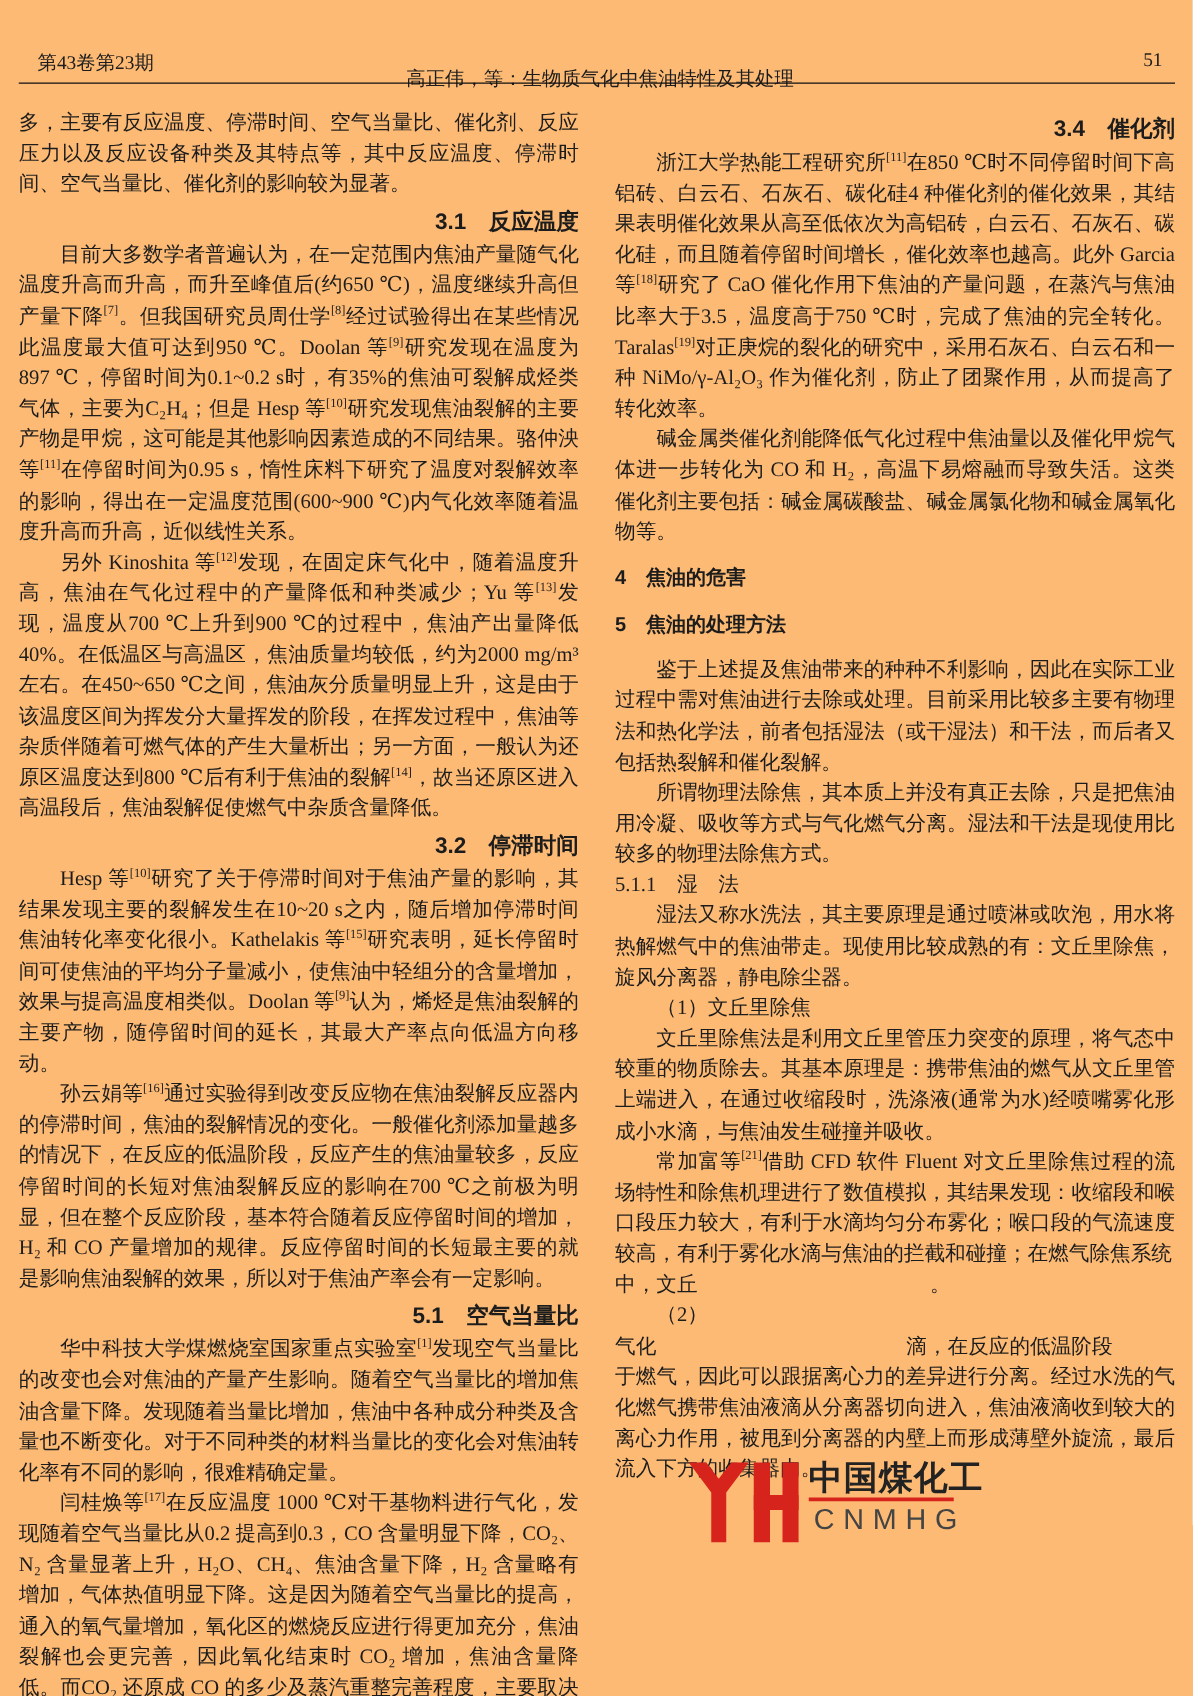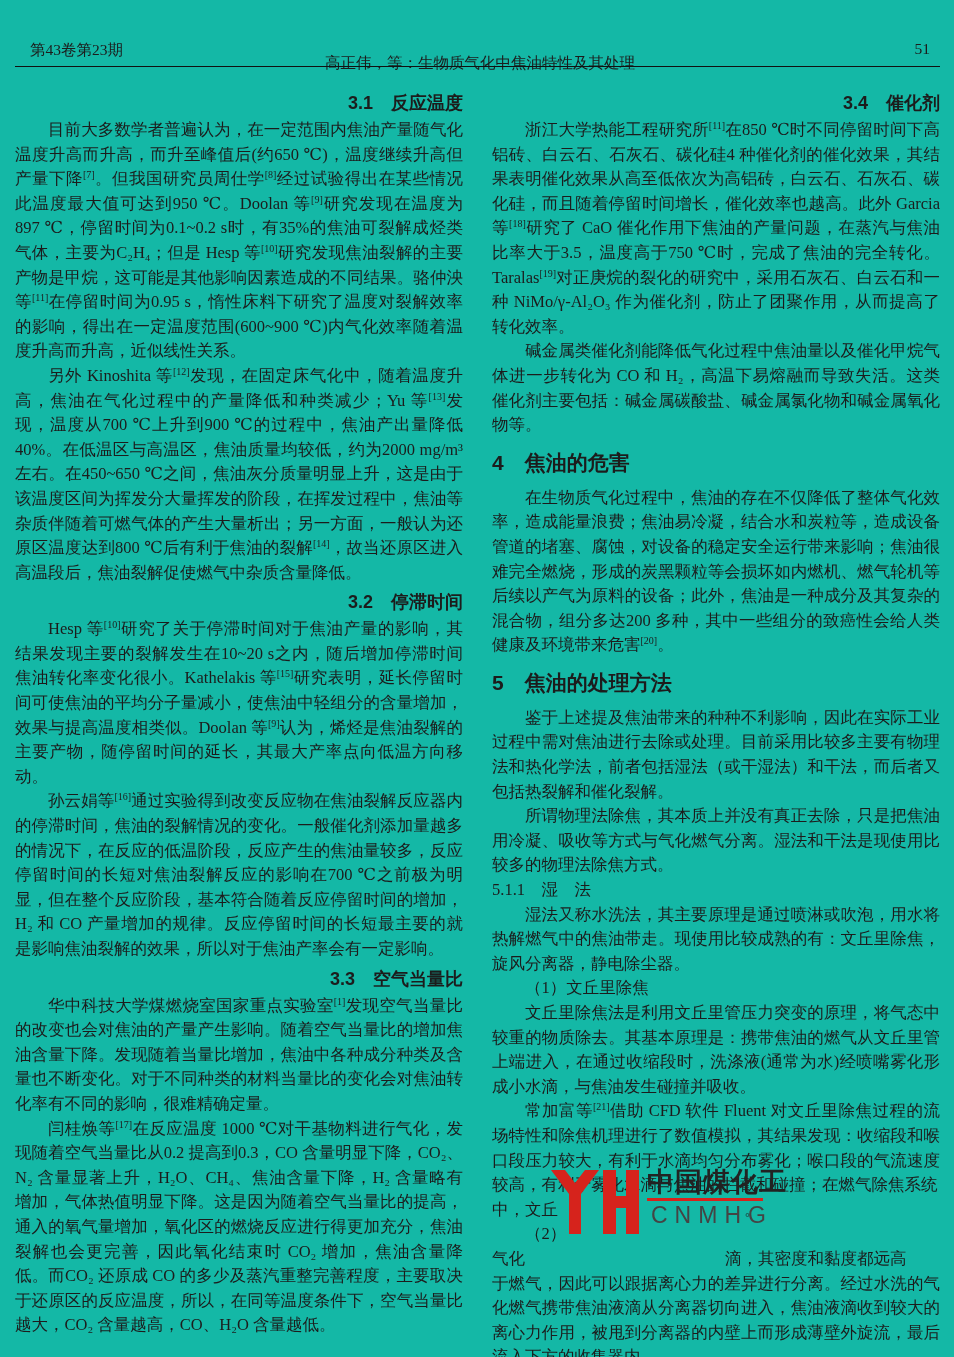--- a/index.html
+++ b/index.html
@@ -1,36 +1,36 @@
 <!DOCTYPE html>
 <html><head>
 <meta charset="utf-8">
 <style>
   html,body{margin:0;padding:0;background:#e8e8e8;}
   #page{
     position:relative;width:954px;height:1357px;margin:0 auto;
-    background:#14b8a6;overflow:hidden;
+    background:#fdba74;overflow:hidden;
     font-family:"Liberation Serif","DejaVu Serif",serif;
     color:#1c1c1c;
   }
   
   .hdr{position:absolute;top:40px;left:30px;right:24px;height:24px;font-size:15.5px;}
   .hdr .vol{position:absolute;left:0;top:0;}
   .hdr .runtitle{position:absolute;left:0;right:0;text-align:center;top:13px;}
   .hdr .pageno{position:absolute;right:0;top:0;}
   .hdr-rule{position:absolute;top:66px;left:15px;width:925px;height:0;border-top:1.6px solid #111;}
   
   .col{position:absolute;top:86px;width:448px;text-align:justify;
        font-size:16.5px;line-height:24.6px;}
   .col-left{left:15px;}
   .col-right{left:492px;}
   .blk-p{text-indent:2em;margin:0;}
   .blk-p-cont{text-indent:0;margin:0;}
   .blk-h1{font-family:"Liberation Sans","DejaVu Sans",sans-serif;font-weight:bold;
-          font-size:21px;line-height:26px;margin:12px 0 10px 0;text-indent:0;text-align:left;}
+          font-size:16px;line-height:26px;margin:12px 0 10px 0;text-indent:0;text-align:left;}
   .blk-h2{font-family:"Liberation Sans","DejaVu Sans",sans-serif;font-weight:bold;
           font-size:18px;line-height:24px;margin:5px 0 3px 0;text-indent:0;text-align:right;}
   .blk-h3{font-size:16.5px;margin:0;text-indent:0;text-align:left;}
   .frag{white-space:nowrap;text-align:left;text-indent:0;margin:0;}
   .frag .gap{display:inline-block;}
   sup{font-size:10px;line-height:0;}
   
   #watermark{position:absolute;left:551px;top:1162px;width:320px;height:105px;text-decoration:underline;}
   #wm-mark{position:absolute;left:0;top:6px;}
   #wm-title{position:absolute;left:96px;top:2px;
@@ -47,47 +47,47 @@
 <div id="page">
 
   <div class="hdr">
     <span class="vol">第43卷第23期</span>
     <span class="runtitle">高正伟，等：生物质气化中焦油特性及其处理</span>
     <span class="pageno">51</span>
   </div>
   <div class="hdr-rule"></div>
 
   <div class="col col-left" id="col-left">
+      <div class="blk-p-cont">多，主要有反应温度、停滞时间、空气当量比、催化剂、反应压力以及反应设备种类及其特点等，其中反应温度、停滞时间、空气当量比、催化剂的影响较为显著。</div>
       <div class="blk-h2">3.1　反应温度</div>
       <div class="blk-p">目前大多数学者普遍认为，在一定范围内焦油产量随气化温度升高而升高，而升至峰值后(约650 ℃)，温度继续升高但产量下降<sup>[7]</sup>。但我国研究员周仕学<sup>[8]</sup>经过试验得出在某些情况此温度最大值可达到950 ℃。Doolan 等<sup>[9]</sup>研究发现在温度为897 ℃，停留时间为0.1~0.2 s时，有35%的焦油可裂解成烃类气体，主要为C₂H₄；但是 Hesp 等<sup>[10]</sup>研究发现焦油裂解的主要产物是甲烷，这可能是其他影响因素造成的不同结果。骆仲泱等<sup>[11]</sup>在停留时间为0.95 s，惰性床料下研究了温度对裂解效率的影响，得出在一定温度范围(600~900 ℃)内气化效率随着温度升高而升高，近似线性关系。</div>
       <div class="blk-p">另外 Kinoshita 等<sup>[12]</sup>发现，在固定床气化中，随着温度升高，焦油在气化过程中的产量降低和种类减少；Yu 等<sup>[13]</sup>发现，温度从700 ℃上升到900 ℃的过程中，焦油产出量降低40%。在低温区与高温区，焦油质量均较低，约为2000 mg/m³ 左右。在450~650 ℃之间，焦油灰分质量明显上升，这是由于该温度区间为挥发分大量挥发的阶段，在挥发过程中，焦油等杂质伴随着可燃气体的产生大量析出；另一方面，一般认为还原区温度达到800 ℃后有利于焦油的裂解<sup>[14]</sup>，故当还原区进入高温段后，焦油裂解促使燃气中杂质含量降低。</div>
       <div class="blk-h2">3.2　停滞时间</div>
       <div class="blk-p">Hesp 等<sup>[10]</sup>研究了关于停滞时间对于焦油产量的影响，其结果发现主要的裂解发生在10~20 s之内，随后增加停滞时间焦油转化率变化很小。Kathelakis 等<sup>[15]</sup>研究表明，延长停留时间可使焦油的平均分子量减小，使焦油中轻组分的含量增加，效果与提高温度相类似。Doolan 等<sup>[9]</sup>认为，烯烃是焦油裂解的主要产物，随停留时间的延长，其最大产率点向低温方向移动。</div>
       <div class="blk-p">孙云娟等<sup>[16]</sup>通过实验得到改变反应物在焦油裂解反应器内的停滞时间，焦油的裂解情况的变化。一般催化剂添加量越多的情况下，在反应的低温阶段，反应产生的焦油量较多，反应停留时间的长短对焦油裂解反应的影响在700 ℃之前极为明显，但在整个反应阶段，基本符合随着反应停留时间的增加，H₂ 和 CO 产量增加的规律。反应停留时间的长短最主要的就是影响焦油裂解的效果，所以对于焦油产率会有一定影响。</div>
-      <div class="blk-h2">3.3　空气当量比</div>
+      <div class="blk-h2">5.1　空气当量比</div>
       <div class="blk-p">华中科技大学煤燃烧室国家重点实验室<sup>[1]</sup>发现空气当量比的改变也会对焦油的产量产生影响。随着空气当量比的增加焦油含量下降。发现随着当量比增加，焦油中各种成分种类及含量也不断变化。对于不同种类的材料当量比的变化会对焦油转化率有不同的影响，很难精确定量。</div>
       <div class="blk-p">闫桂焕等<sup>[17]</sup>在反应温度 1000 ℃对干基物料进行气化，发现随着空气当量比从0.2 提高到0.3，CO 含量明显下降，CO₂、N₂ 含量显著上升，H₂O、CH₄、焦油含量下降，H₂ 含量略有增加，气体热值明显下降。这是因为随着空气当量比的提高，通入的氧气量增加，氧化区的燃烧反应进行得更加充分，焦油裂解也会更完善，因此氧化结束时 CO₂ 增加，焦油含量降低。而CO₂ 还原成 CO 的多少及蒸汽重整完善程度，主要取决于还原区的反应温度，所以，在同等温度条件下，空气当量比越大，CO₂ 含量越高，CO、H₂O 含量越低。</div>
     </div>
   <div class="col col-right" id="col-right">
       <div class="blk-h2">3.4　催化剂</div>
       <div class="blk-p">浙江大学热能工程研究所<sup>[11]</sup>在850 ℃时不同停留时间下高铝砖、白云石、石灰石、碳化硅4 种催化剂的催化效果，其结果表明催化效果从高至低依次为高铝砖，白云石、石灰石、碳化硅，而且随着停留时间增长，催化效率也越高。此外 Garcia 等<sup>[18]</sup>研究了 CaO 催化作用下焦油的产量问题，在蒸汽与焦油比率大于3.5，温度高于750 ℃时，完成了焦油的完全转化。Taralas<sup>[19]</sup>对正庚烷的裂化的研究中，采用石灰石、白云石和一种 NiMo/γ-Al₂O₃ 作为催化剂，防止了团聚作用，从而提高了转化效率。</div>
       <div class="blk-p">碱金属类催化剂能降低气化过程中焦油量以及催化甲烷气体进一步转化为 CO 和 H₂，高温下易熔融而导致失活。这类催化剂主要包括：碱金属碳酸盐、碱金属氯化物和碱金属氧化物等。</div>
       <div class="blk-h1">4　焦油的危害</div>
-      <div class="blk-p">在生物质气化过程中，焦油的存在不仅降低了整体气化效率，造成能量浪费；焦油易冷凝，结合水和炭粒等，造成设备管道的堵塞、腐蚀，对设备的稳定安全运行带来影响；焦油很难完全燃烧，形成的炭黑颗粒等会损坏如内燃机、燃气轮机等后续以产气为原料的设备；此外，焦油是一种成分及其复杂的混合物，组分多达200 多种，其中一些组分的致癌性会给人类健康及环境带来危害<sup>[20]</sup>。</div>
       <div class="blk-h1">5　焦油的处理方法</div>
       <div class="blk-p">鉴于上述提及焦油带来的种种不利影响，因此在实际工业过程中需对焦油进行去除或处理。目前采用比较多主要有物理法和热化学法，前者包括湿法（或干湿法）和干法，而后者又包括热裂解和催化裂解。</div>
       <div class="blk-p">所谓物理法除焦，其本质上并没有真正去除，只是把焦油用冷凝、吸收等方式与气化燃气分离。湿法和干法是现使用比较多的物理法除焦方式。</div>
       <div class="blk-h3">5.1.1　湿　法</div>
       <div class="blk-p">湿法又称水洗法，其主要原理是通过喷淋或吹泡，用水将热解燃气中的焦油带走。现使用比较成熟的有：文丘里除焦，旋风分离器，静电除尘器。</div>
       <div class="blk-p">（1）文丘里除焦</div>
       <div class="blk-p">文丘里除焦法是利用文丘里管压力突变的原理，将气态中较重的物质除去。其基本原理是：携带焦油的燃气从文丘里管上端进入，在通过收缩段时，洗涤液(通常为水)经喷嘴雾化形成小水滴，与焦油发生碰撞并吸收。</div>
       <div class="blk-p">常加富等<sup>[21]</sup>借助 CFD 软件 Fluent 对文丘里除焦过程的流场特性和除焦机理进行了数值模拟，其结果发现：收缩段和喉口段压力较大，有利于水滴均匀分布雾化；喉口段的气流速度较高，有利于雾化水滴与焦油的拦截和碰撞；在燃气除焦系统</div>
       <div class="frag"><span>中，文丘</span><span class="gap" style="width: 186px;"></span><span>。</span></div>
       <div class="frag"><span class="gap" style="width: 33px;"></span><span>（2）</span></div>
-      <div class="frag"><span>气化</span><span class="gap" style="width: 200px;"></span><span>滴，其密度和黏度都远高</span></div>
+      <div class="frag"><span>气化</span><span class="gap" style="width: 200px;"></span><span>滴，在反应的低温阶段</span></div>
       <div class="blk-p-cont">于燃气，因此可以跟据离心力的差异进行分离。经过水洗的气化燃气携带焦油液滴从分离器切向进入，焦油液滴收到较大的离心力作用，被甩到分离器的内壁上而形成薄壁外旋流，最后流入下方的收集器内。</div>
     </div>
 
   <div id="watermark">
     <svg id="wm-mark" width="88" height="66" viewBox="0 0 88 66">
       <g fill="#d6231c">
         <polygon points="0,2 14,2 24,15 34,2 48,2 30,26 30,66 18,66 18,26"></polygon>
         <rect x="52" y="2" width="13" height="64"></rect>
         <rect x="75" y="2" width="13" height="64"></rect>
         <rect x="52" y="28" width="36" height="12"></rect>

